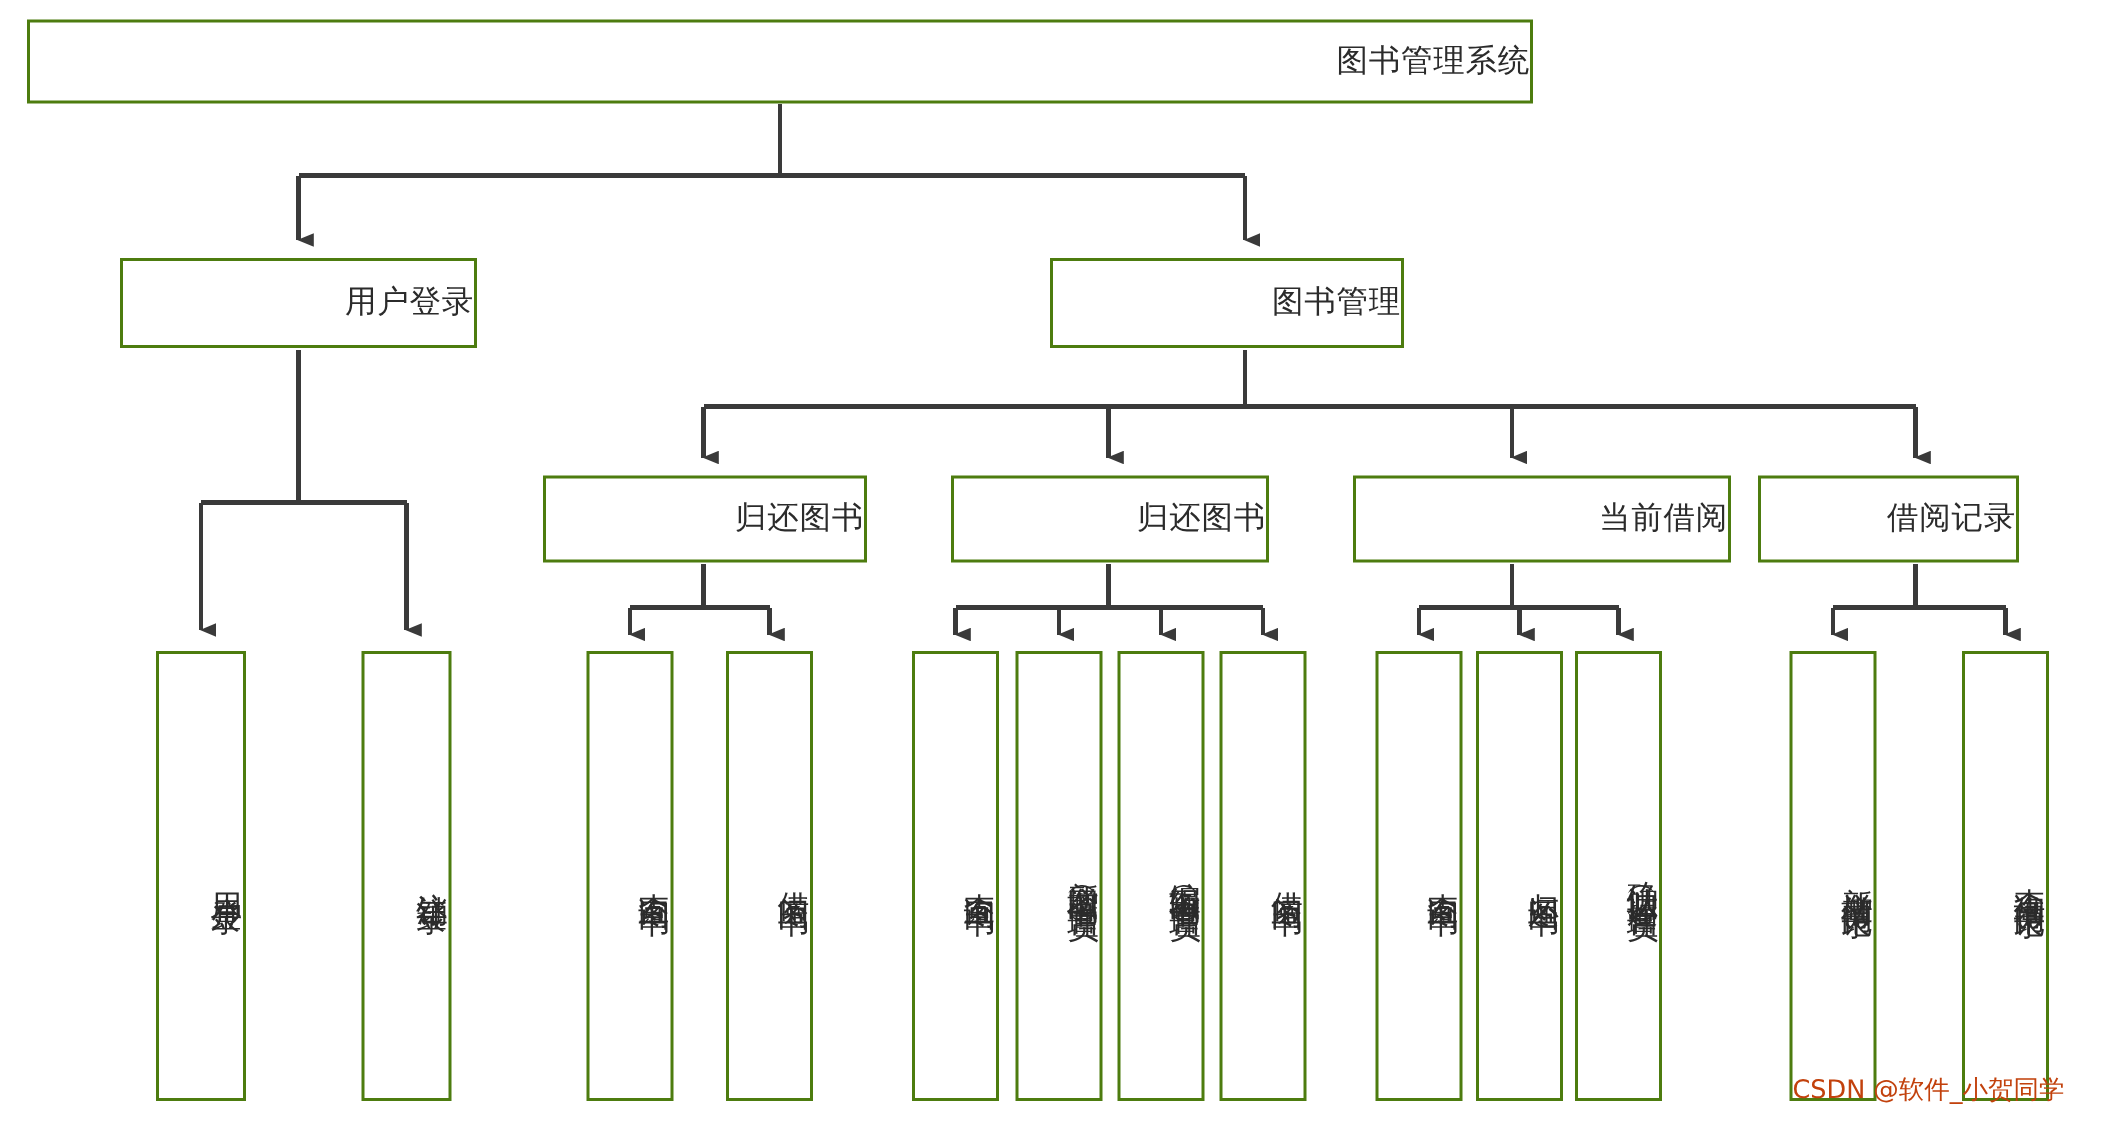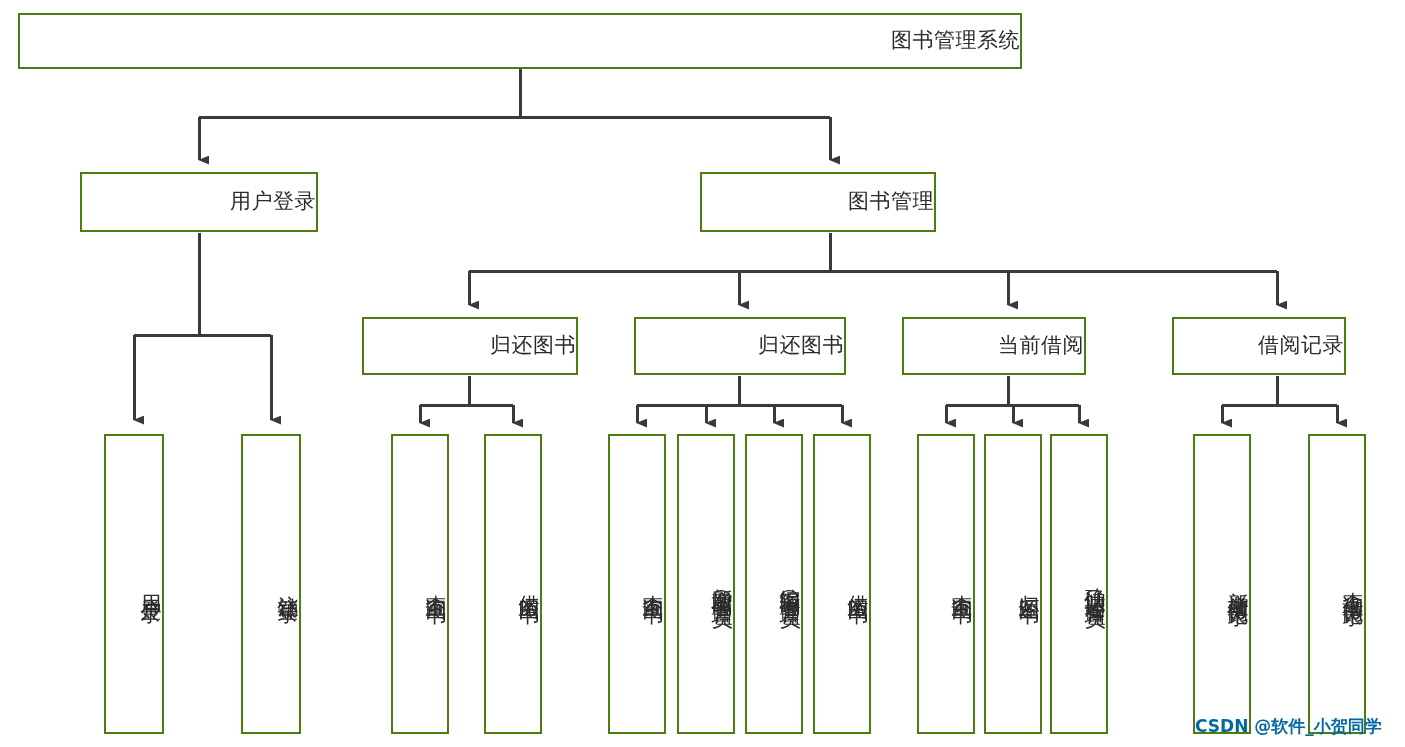--- a/index.html
+++ b/index.html
@@ -52,25 +52,24 @@
     writing-mode: vertical-rl;
     text-orientation: upright;
     letter-spacing: 3px;
     line-height: 1.05;
     white-space: nowrap;
     font-family: "DejaVu Sans", "Liberation Sans", sans-serif;
   }
   .watermark {
     position: absolute;
     font-size: 17px;
-    color: #0369a1;
+    color: #c2410c;
     white-space: nowrap;
     font-family: "DejaVu Sans", "Liberation Sans", sans-serif;
     pointer-events: none;
-    font-weight: bold;
   }
 </style>
 </head>
 <body>
 
 <div id="diagram-root">
 
   <svg id="flow-svg" viewBox="0 0 1405 747">
     <defs>
       <marker id="arrowhead" markerWidth="9" markerHeight="11" refX="4.5" refY="10.2" orient="auto" markerUnits="userSpaceOnUse">
@@ -131,21 +130,21 @@
   <div class="node-box" style="left:700px; top:172px; width:236px; height:60px;">
     <span class="node-label-h">图书管理</span>
   </div>
 
   <div class="node-box" style="left:362px; top:317px; width:216px; height:58px;">
     <span class="node-label-h">归还图书</span>
   </div>
   <div class="node-box" style="left:634px; top:317px; width:212px; height:58px;">
     <span class="node-label-h">归还图书</span>
   </div>
-  <div class="node-box" style="left:902px; top:317px; width:184px; height:58px;">
+  <div class="node-box" style="left:902px; top:317px; width:252px; height:58px;">
     <span class="node-label-h">当前借阅</span>
   </div>
   <div class="node-box" style="left:1172px; top:317px; width:174px; height:58px;">
     <span class="node-label-h">借阅记录</span>
   </div>
 
   <div class="node-box" style="left:104px; top:434px; width:60px; height:300px;">
     <span class="node-label-v">用户登录</span>
   </div>
   <div class="node-box" style="left:241px; top:434px; width:60px; height:300px;">

